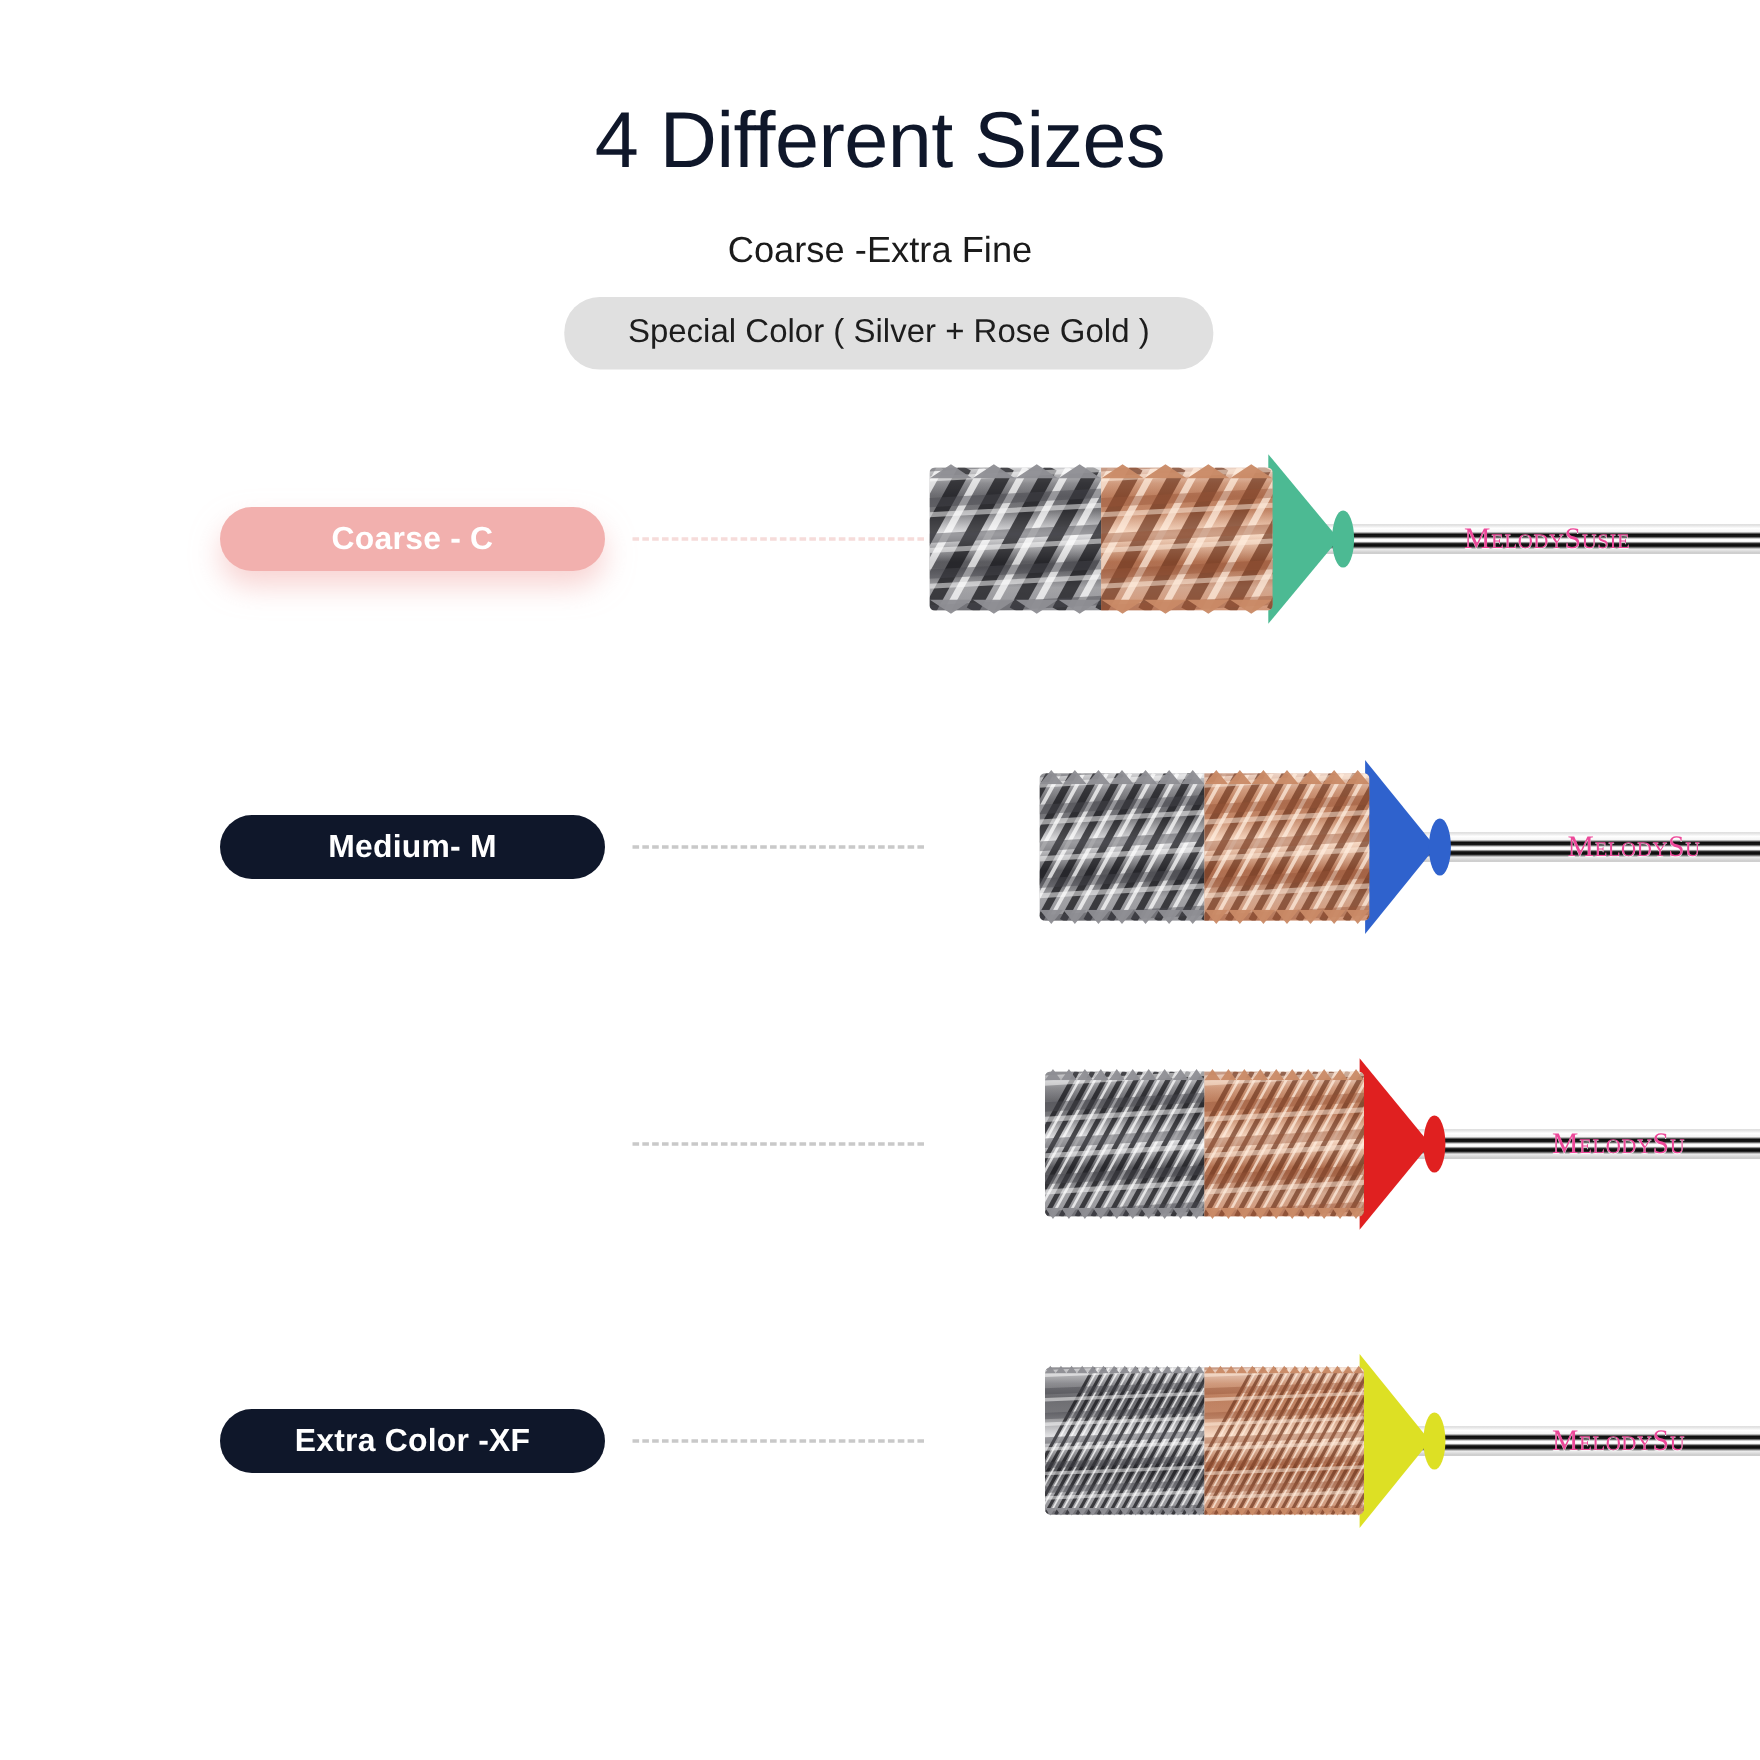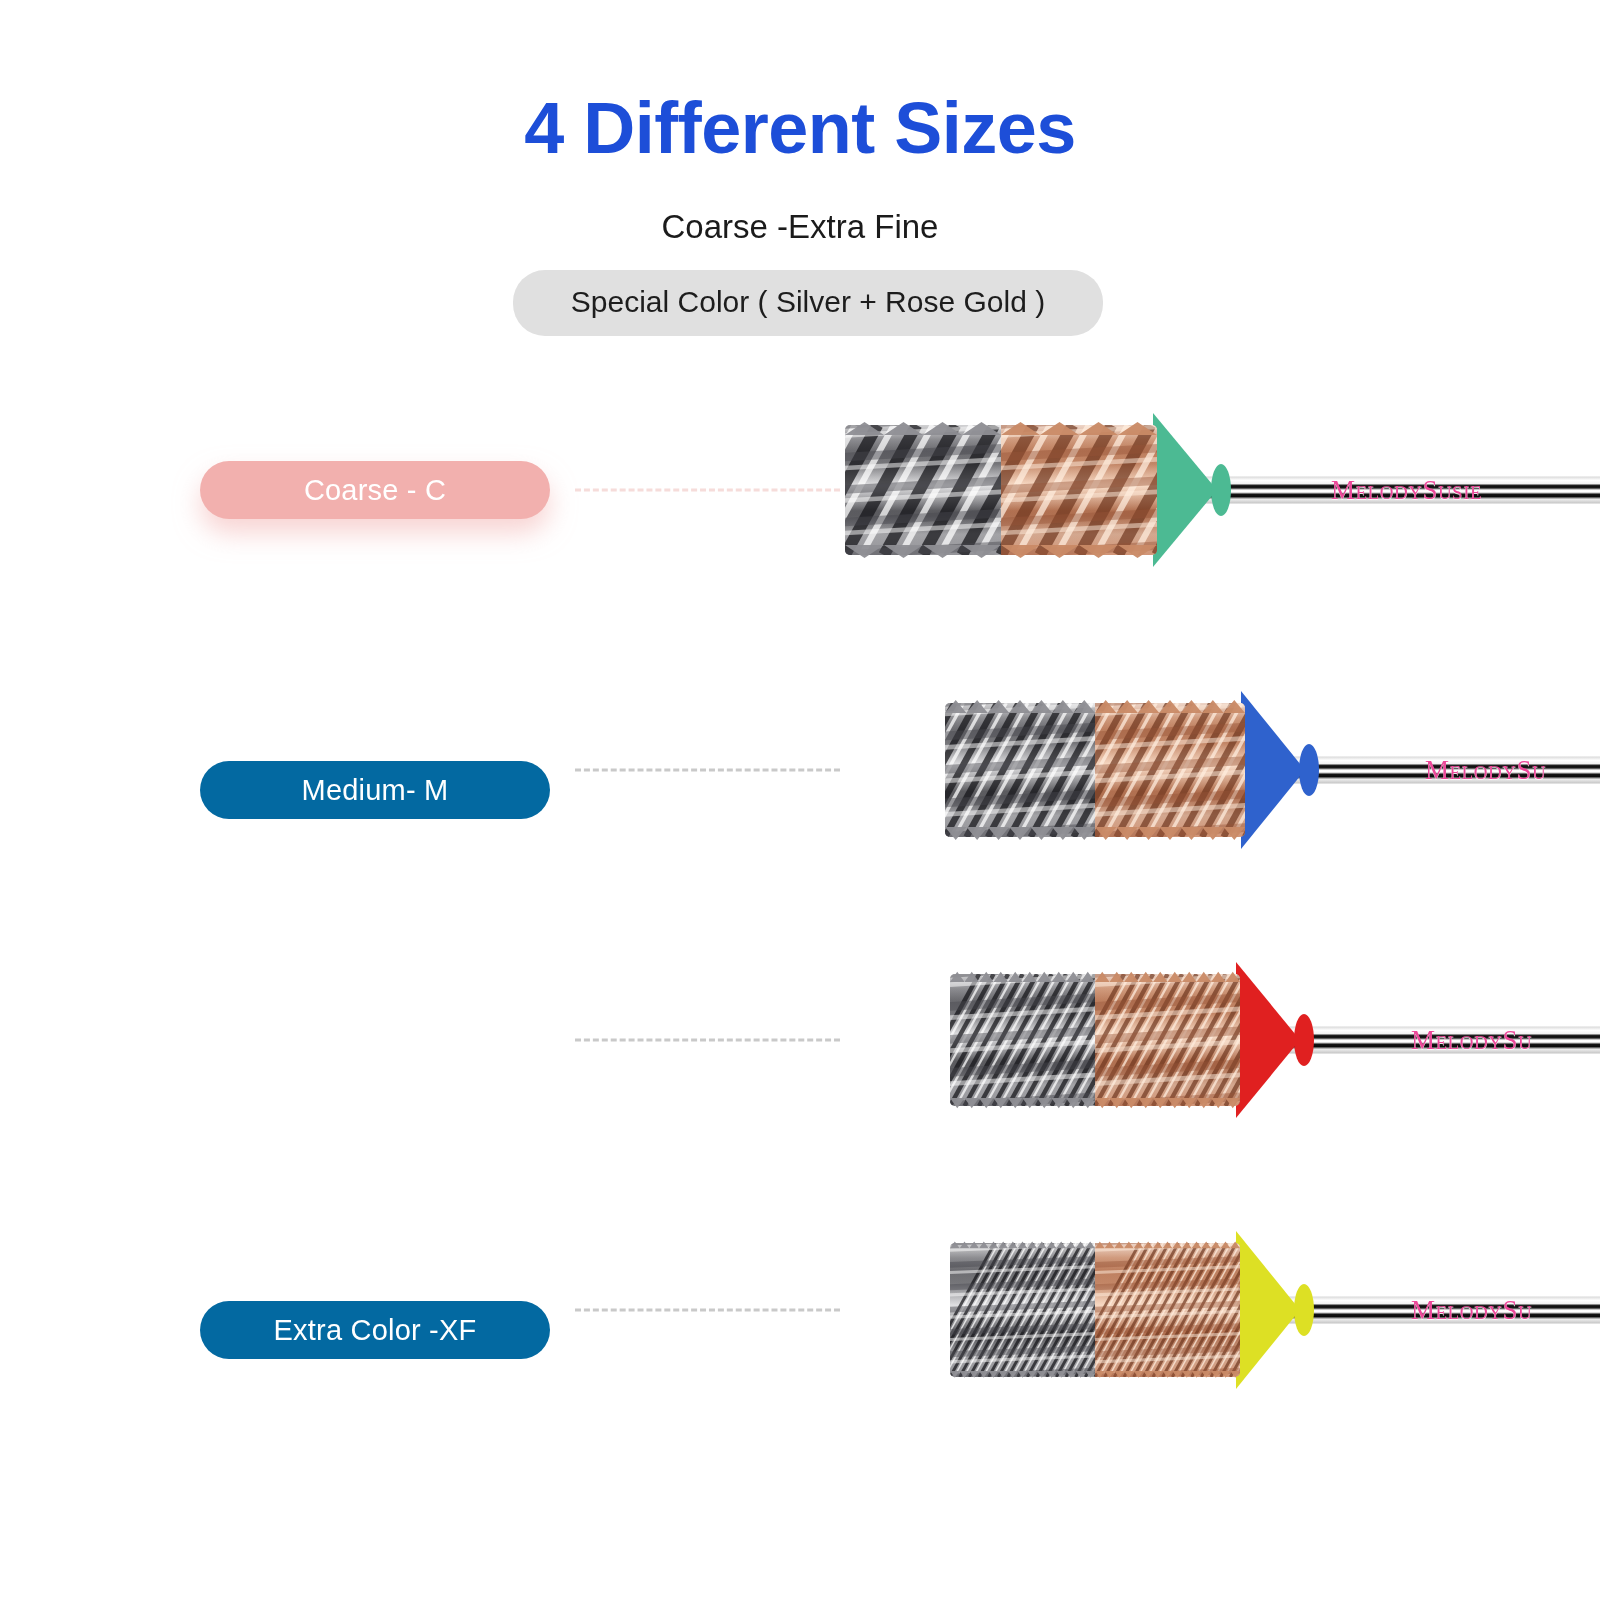--- a/index.html
+++ b/index.html
@@ -10,23 +10,23 @@
     font-family: "Liberation Sans", sans-serif;
     overflow: hidden;
   }
   .page { position: relative; width: 1600px; height: 1600px; background: #fff; }
 
   
   .header { position: absolute; top: 0; left: 0; width: 1600px; text-align: center; }
   .title {
     margin-top: 92px;
     font-size: 72px;
-    font-weight: 700;
+    font-weight: 400;
     letter-spacing: -0.5px;
-    color: #1d4ed8;
+    color: #0f172a;
     line-height: 1.0;
   }
   .subtitle {
     margin-top: 44px;
     font-size: 33px;
     font-weight: 400;
     color: #1b1b1b;
   }
   .special-wrap { margin-top: 24px; display: flex; justify-content: center; padding-left: 16px; }
   .special-pill {
@@ -48,25 +48,25 @@
     top: 50%;
     transform: translateY(-50%);
     width: 350px;
     height: 58px;
     border-radius: 29px;
     display: flex;
     align-items: center;
     justify-content: center;
     color: #ffffff;
     font-size: 29px;
-    font-weight: 400;
+    font-weight: 700;
     letter-spacing: 0.2px;
     white-space: nowrap;
   }
-  .pill.gray  { background: #0369a1; margin-top: 20px; }
+  .pill.gray  { background: #0f172a; }
   .pill.pink  {
     background: #f2b0ae;
     box-shadow: 0 14px 26px rgba(242,176,174,0.55);
   }
 
   .dash {
     position: absolute;
     top: 50%;
     left: 575px;
     width: 265px;

